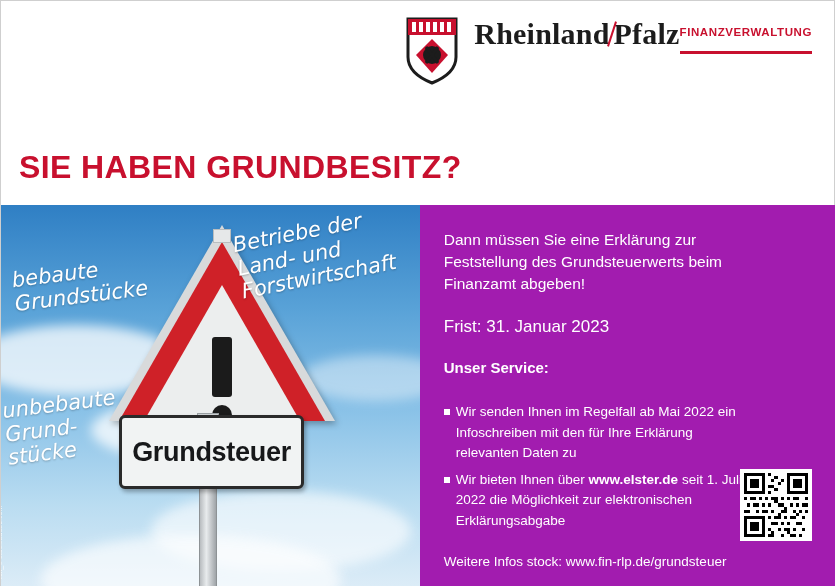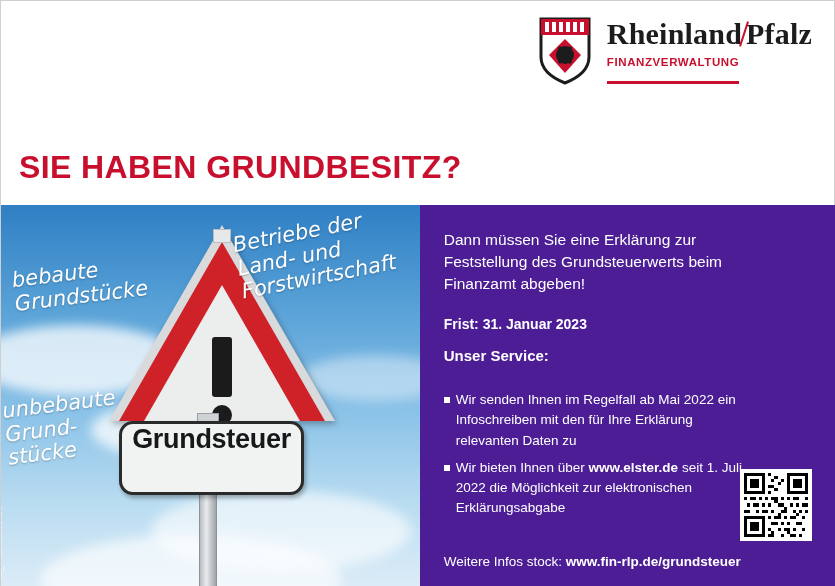--- a/index.html
+++ b/index.html
@@ -28,21 +28,21 @@
     gap: 14px;
   }
   .coat {
     width: 56px;
     height: 70px;
     position: relative;
   }
   .coat svg { display: block; }
   .logo-text {
     display: flex;
-    flex-direction: column;
+    flex-direction: row;
     align-items: flex-start;
     padding-top: 4px;
   }
   .logo-title {
     font-family: "Liberation Serif", serif;
     font-size: 30px;
     font-weight: bold;
     color: #1c1c1c;
     letter-spacing: 0.2px;
     line-height: 1;
@@ -173,28 +173,29 @@
     left: 104px; top: 4px;
     width: 18px; height: 14px;
     background: #e6e8e9;
     border: 1px solid #b9bdbf;
   }
 
   
   .rect-sign {
     position: absolute;
     left: 118px;
-    top: 216px;
+    top: 210px;
     width: 185px;
     height: 74px;
     background: #f1f3f3;
     border: 3px solid #2a2a2a;
-    border-radius: 14px;
+    border-radius: 6px;
     box-shadow: 2px 3px 4px rgba(0,0,0,.3);
     display: flex;
+    align-items: center;
     justify-content: center;
   }
   .rect-sign span {
     font-size: 27px;
     font-weight: bold;
     color: #17181a;
     letter-spacing: -0.3px;
   }
   .rect-clip {
     position: absolute;
@@ -236,34 +237,34 @@
     transform-origin: left bottom;
     white-space: nowrap;
     opacity: .9;
   }
 
   
   .red-area {
     position: relative;
     width: 442px;
     height: 382px;
-    background: #4c1d95;
+    background: #a21caf;
     color: #ffffff;
     padding: 24px 36px 10px 24px;
   }
   .red-area p { line-height: 1.42; }
   .lead {
     font-size: 15.5px;
     margin-bottom: 20px;
     max-width: 330px;
   }
   .frist {
-    font-size: 14px;
-    font-weight: bold;
-    margin-bottom: 10px;
+    font-size: 17px;
+    font-weight: normal;
+    margin-bottom: 18px;
   }
   .service-title {
     font-size: 15px;
     font-weight: bold;
     margin-bottom: 24px;
   }
   .bullets { list-style: none; }
   .bullets li {
     position: relative;
     font-size: 13.5px;
@@ -279,21 +280,21 @@
     width: 6px; height: 6px;
     background: #ffffff;
   }
   .bullets b { font-weight: bold; }
   .footer-line {
     position: absolute;
     left: 24px;
     bottom: 18px;
     font-size: 13.5px;
   }
-  .footer-line b { font-weight: bold; }
+  .footer-line b { font-weight: normal; }
 
   .qr {
     position: absolute;
     right: 24px;
     bottom: 46px;
     width: 72px;
     height: 72px;
     background: #ffffff;
     padding: 4px;
   }

